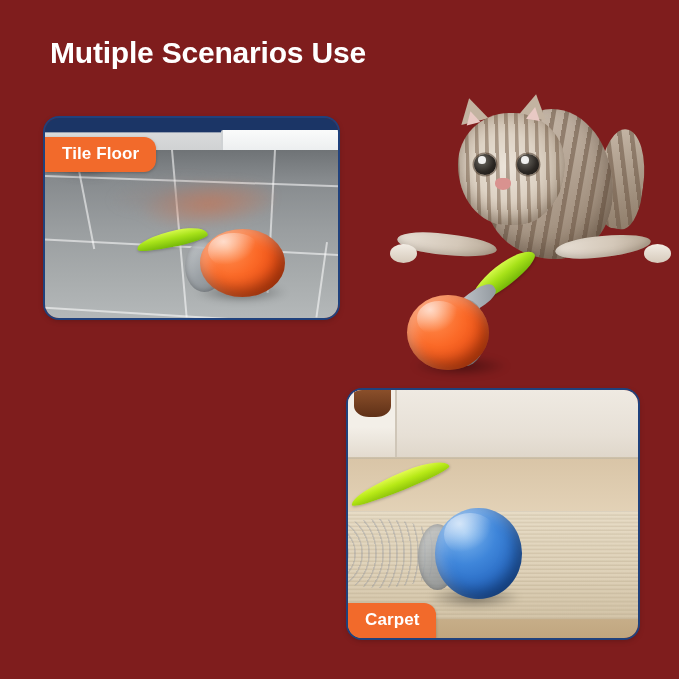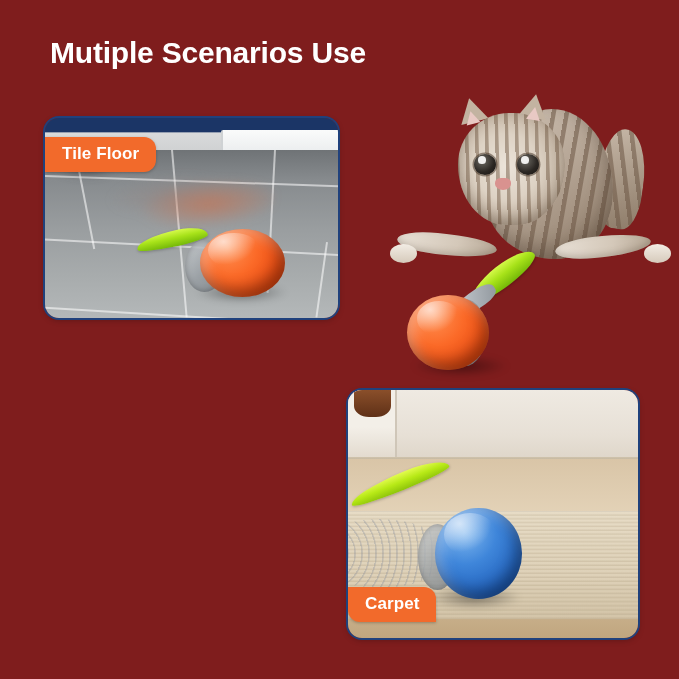--- a/index.html
+++ b/index.html
@@ -51,21 +51,21 @@
   }
   #badge-tile{
     left:0; top:19px;
     border-radius:0 12px 12px 0;
   }
   #badge-wood{
     left:0; bottom:0;
     border-radius:0 12px 0 12px;
   }
   #badge-carpet{
-    left:0; bottom:16px;
+    left:0; bottom:0;
     border-radius:0 12px 0 12px;
   }
 
   
   .tile-wall{
     position:absolute; left:0; top:0; width:100%; height:17%;
     background:linear-gradient(180deg,#1b3566 0%,#1b3566 42%,#d9dadb 43%,#cfd1d2 100%);
   }
   .tile-cabinet{
     position:absolute; right:-2%; top:6%; width:42%; height:15%;

